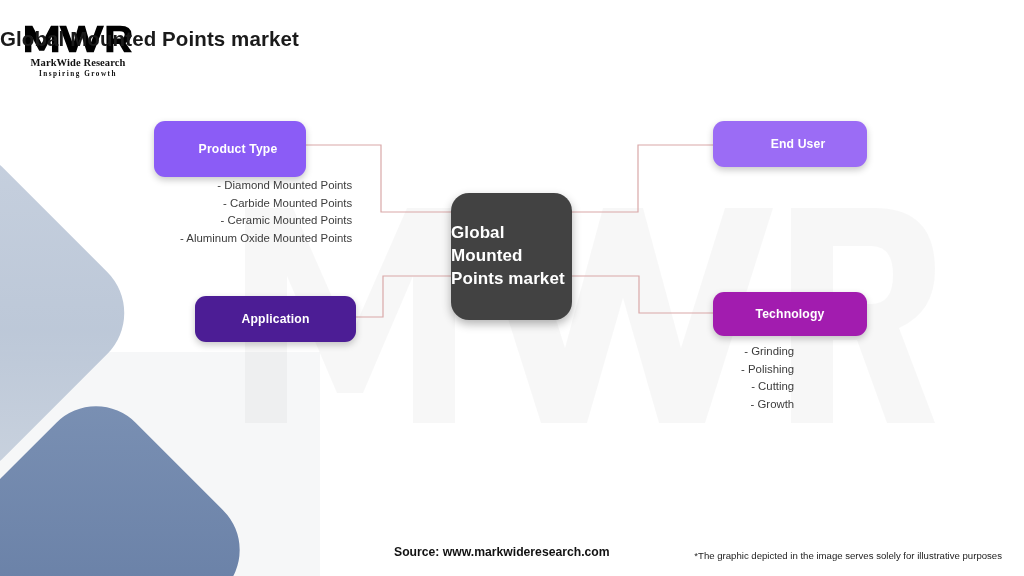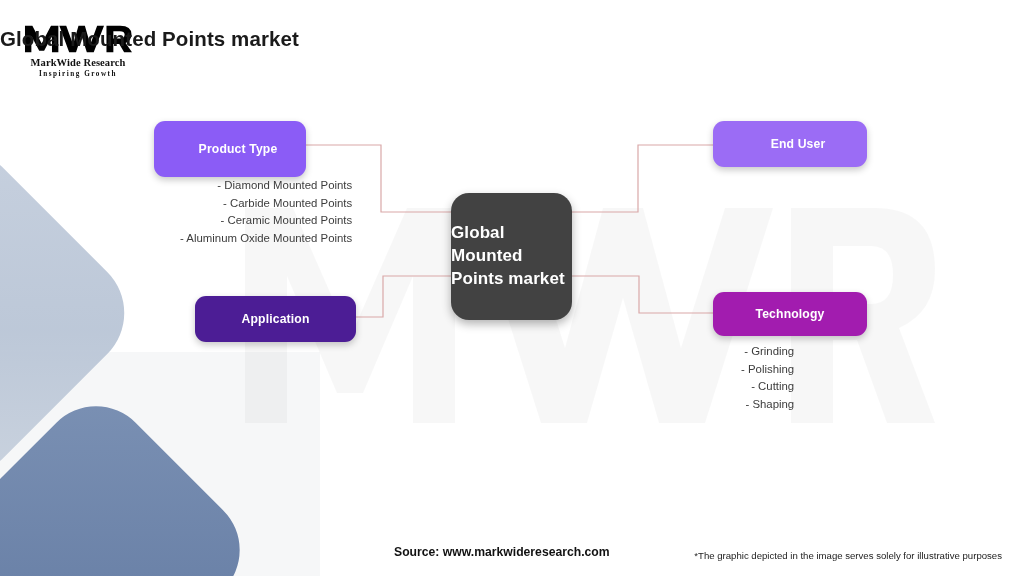--- a/index.html
+++ b/index.html
@@ -189,19 +189,19 @@
     <li>- Ceramic Mounted Points</li>
     <li>- Aluminum Oxide Mounted Points</li>
   </ul>
 
 
 
   <ul class="bullets" id="bullets-technology">
     <li>- Grinding</li>
     <li>- Polishing</li>
     <li>- Cutting</li>
-    <li>- Shaping</li>
+    <li>- Growth</li>
   </ul>
 
 </div>
 
 <div id="footer-source">Source: www.markwideresearch.com</div>
 <div id="footer-note">*The graphic depicted in the image serves solely for illustrative purposes</div>
 
 </body></html>

